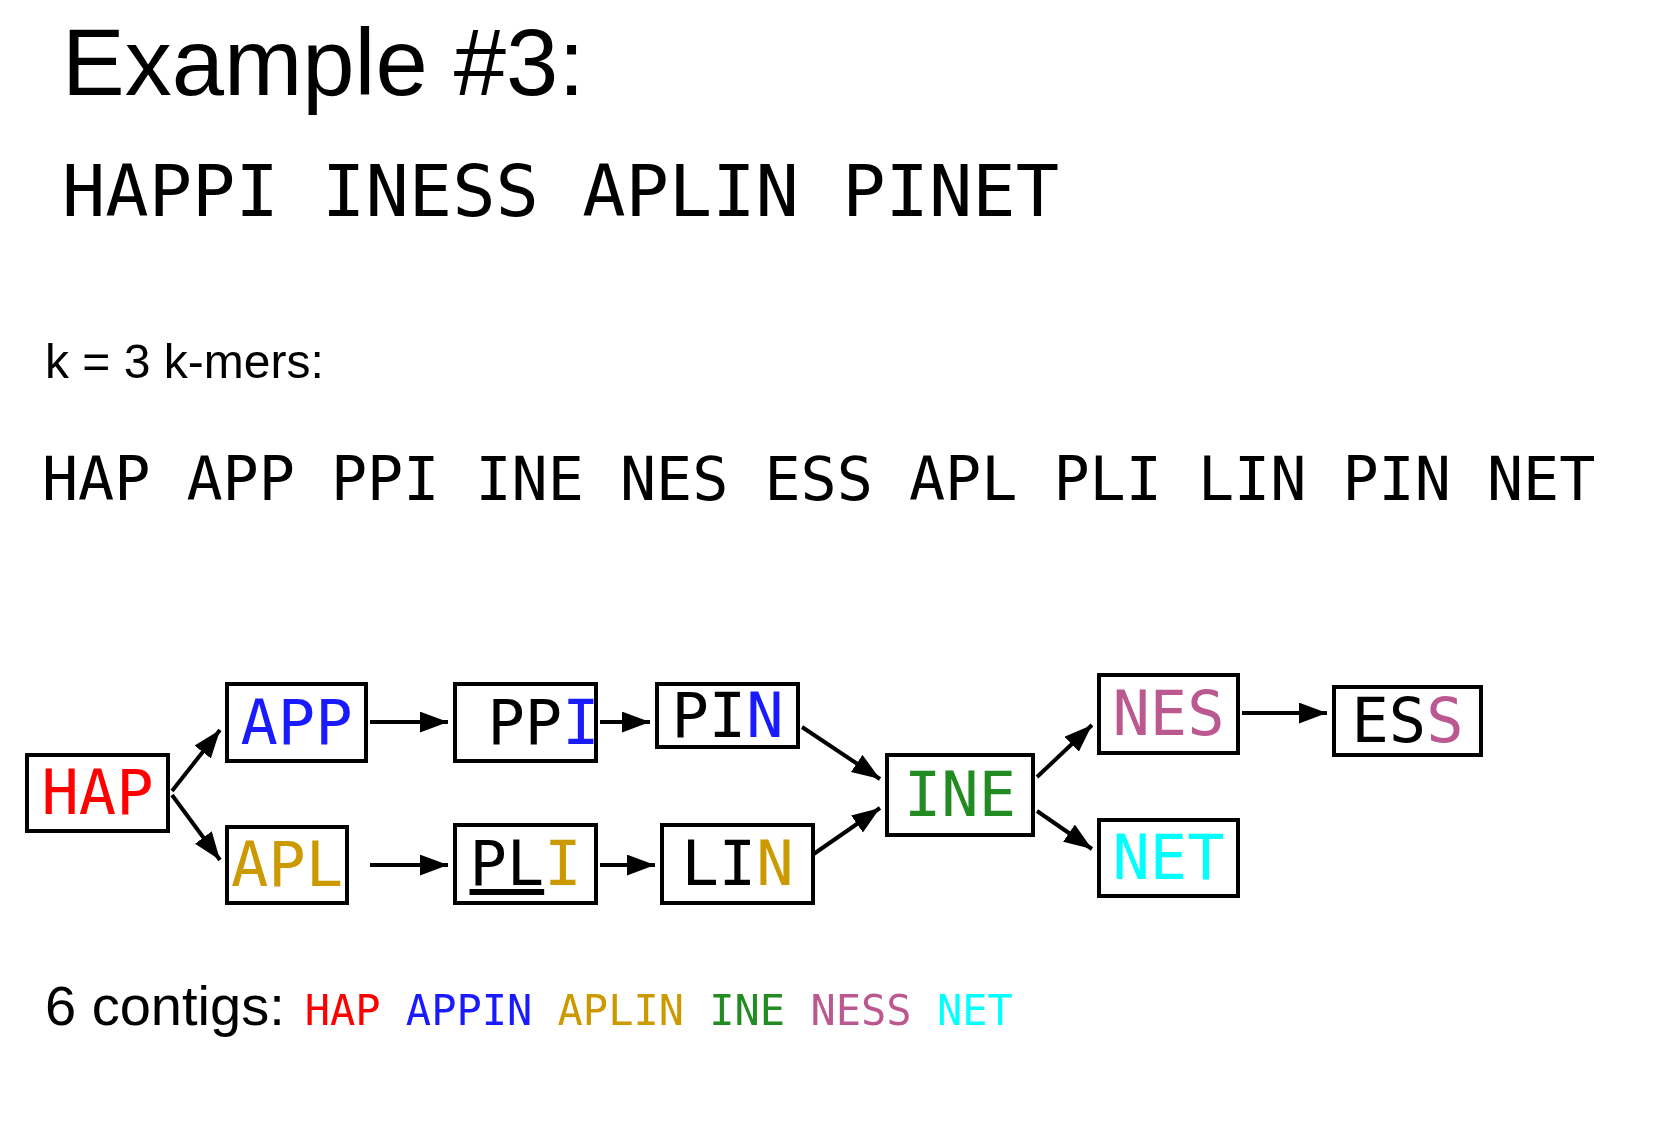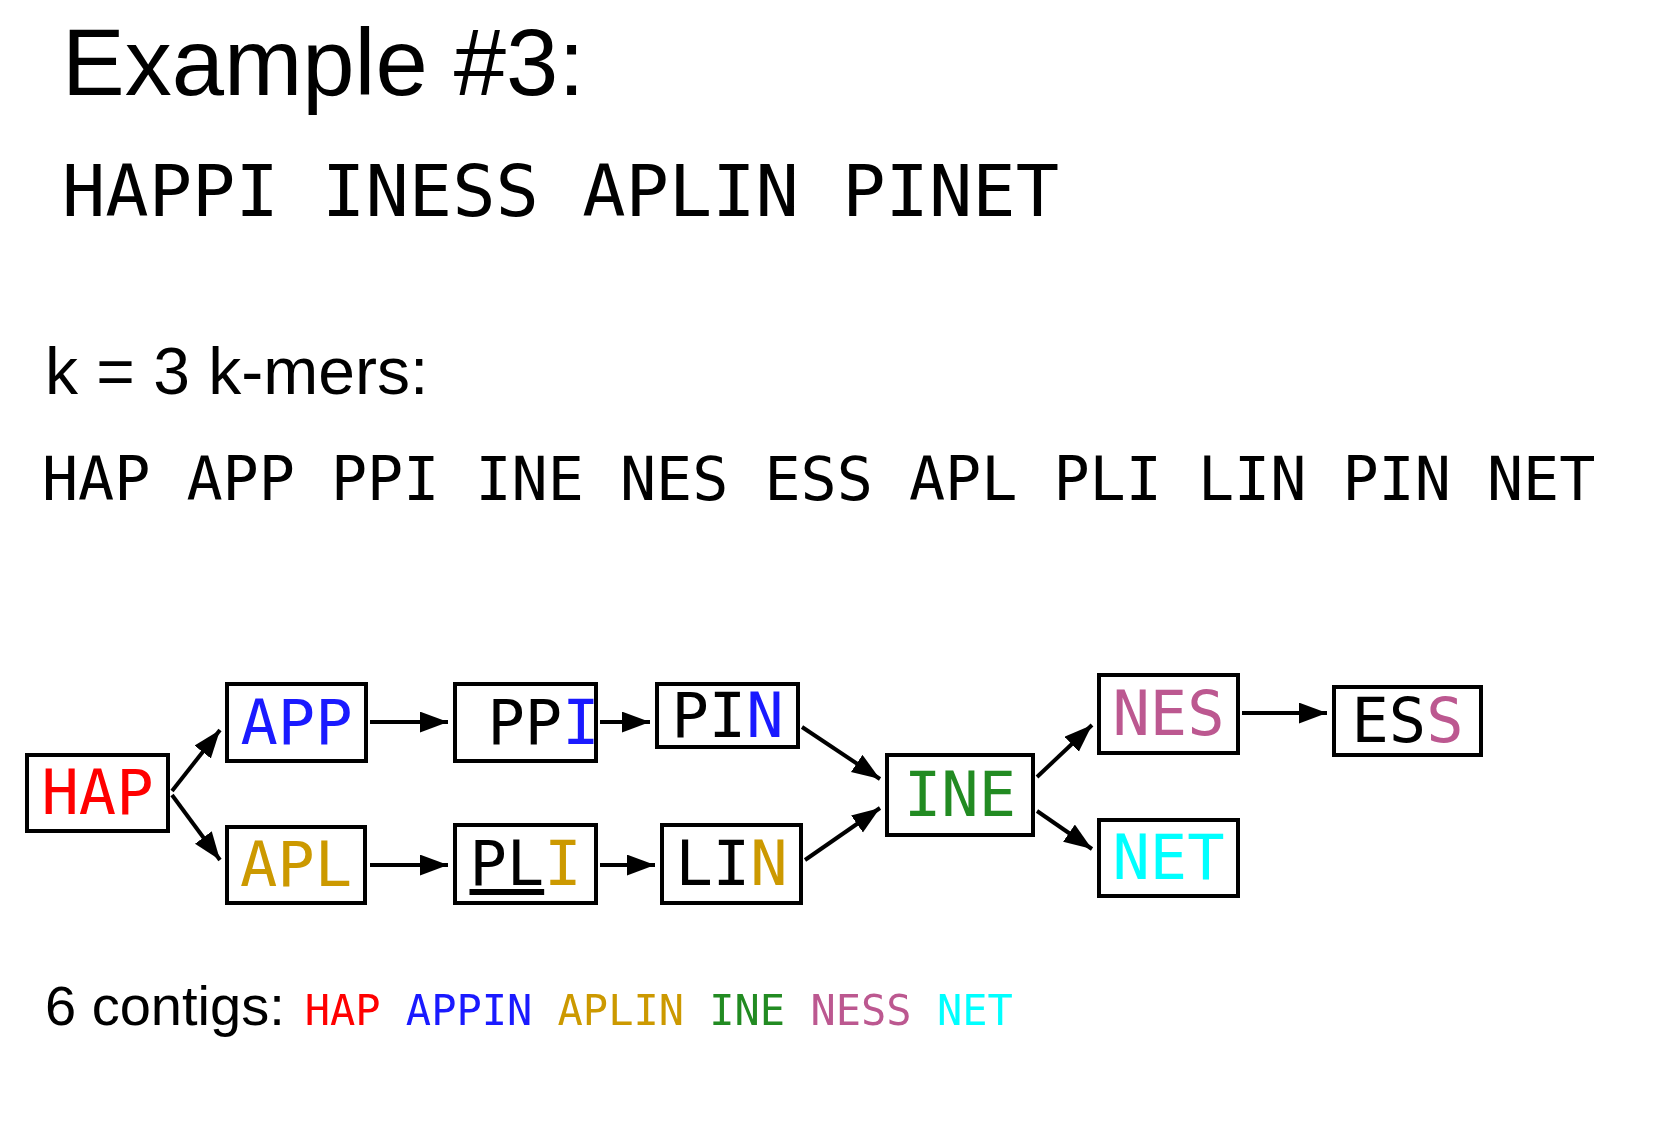--- a/index.html
+++ b/index.html
@@ -19,21 +19,21 @@
     font-size: 94px;
     font-family: "Liberation Sans", sans-serif;
   }
   .seq {
     left: 62px; top: 155px;
     font-size: 72px;
     font-family: "DejaVu Sans Mono", monospace;
   }
   .kheading {
     left: 45px; top: 338px;
-    font-size: 66px;
+    font-size: 48px;
   }
   .kmers {
     left: 42px; top: 449px;
     font-size: 60px;
     font-family: "DejaVu Sans Mono", monospace;
   }
   #edge-svg {
     position: absolute; left: 0; top: 0;
     width: 1678px; height: 1130px;
     pointer-events: none;
@@ -108,27 +108,27 @@
       </div>
       <div class="node" style="left: 225px; top: 682px; width: 143px; height: 81px;">
         <span class="node-label"><span style="color: rgb(26, 26, 255);">APP</span></span>
       </div>
       <div class="node" style="left: 453px; top: 682px; width: 145px; height: 81px;">
         <span class="node-label"><span style="color: rgb(0, 0, 0); margin-left: 36px;">PP</span><span style="color: rgb(26, 26, 255);">I</span></span>
       </div>
       <div class="node" style="left: 655px; top: 682px; width: 145px; height: 67px;">
         <span class="node-label"><span style="color: rgb(0, 0, 0);">PI</span><span style="color: rgb(26, 26, 255);">N</span></span>
       </div>
-      <div class="node" style="left: 225px; top: 825px; width: 142px; height: 80px;">
+      <div class="node" style="left: 225px; top: 825px; width: 124px; height: 80px;">
         <span class="node-label"><span style="color: rgb(204, 153, 0);">APL</span></span>
       </div>
       <div class="node" style="left: 453px; top: 823px; width: 145px; height: 82px;">
         <span class="node-label"><span style="color: rgb(0, 0, 0); text-decoration: underline;">PL</span><span style="color: rgb(204, 153, 0);">I</span></span>
       </div>
-      <div class="node" style="left: 660px; top: 823px; width: 143px; height: 82px;">
+      <div class="node" style="left: 660px; top: 823px; width: 155px; height: 82px;">
         <span class="node-label"><span style="color: rgb(0, 0, 0);">LI</span><span style="color: rgb(204, 153, 0);">N</span></span>
       </div>
       <div class="node" style="left: 885px; top: 753px; width: 150px; height: 84px;">
         <span class="node-label"><span style="color: rgb(34, 139, 34);">INE</span></span>
       </div>
       <div class="node" style="left: 1097px; top: 673px; width: 143px; height: 82px;">
         <span class="node-label"><span style="color: rgb(188, 88, 144);">NES</span></span>
       </div>
       <div class="node" style="left: 1332px; top: 673px; width: 151px; height: 72px; margin-top: 12px;">
         <span class="node-label"><span style="color: rgb(0, 0, 0);">ES</span><span style="color: rgb(188, 88, 144);">S</span></span>

